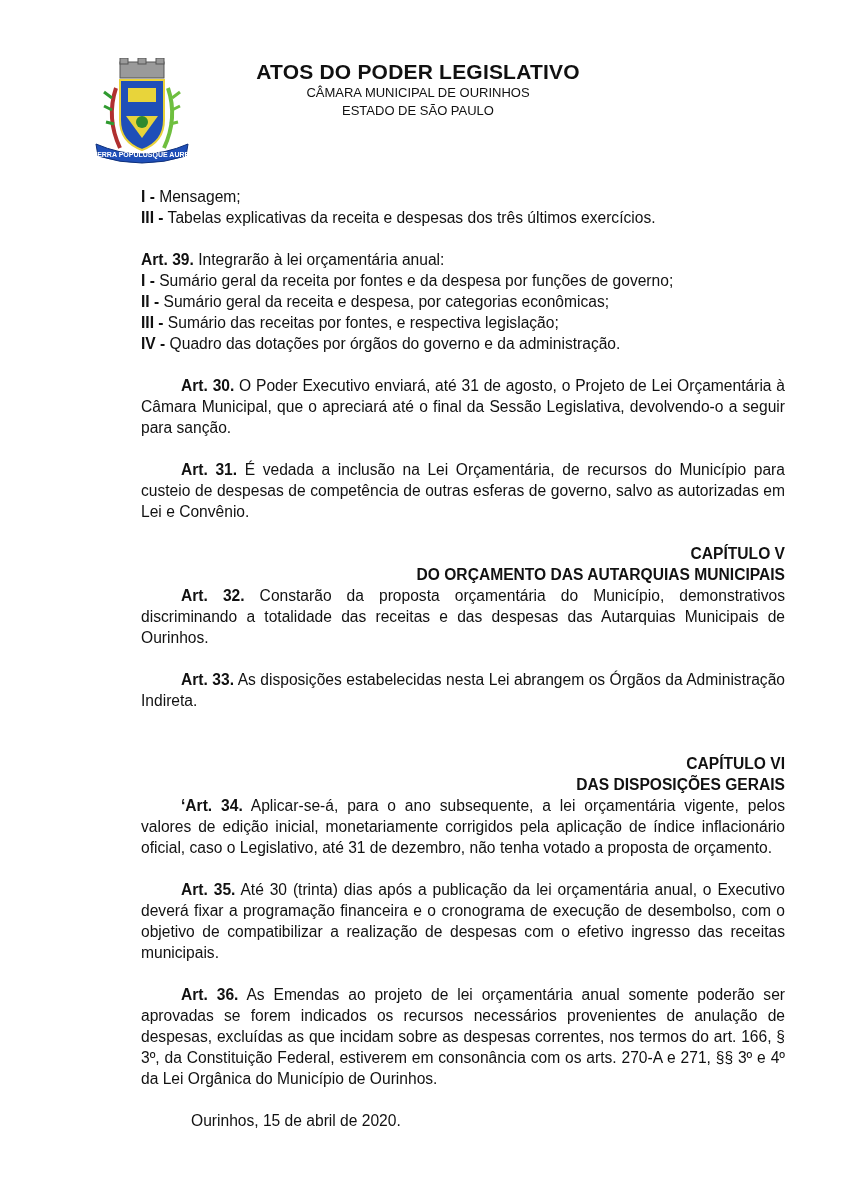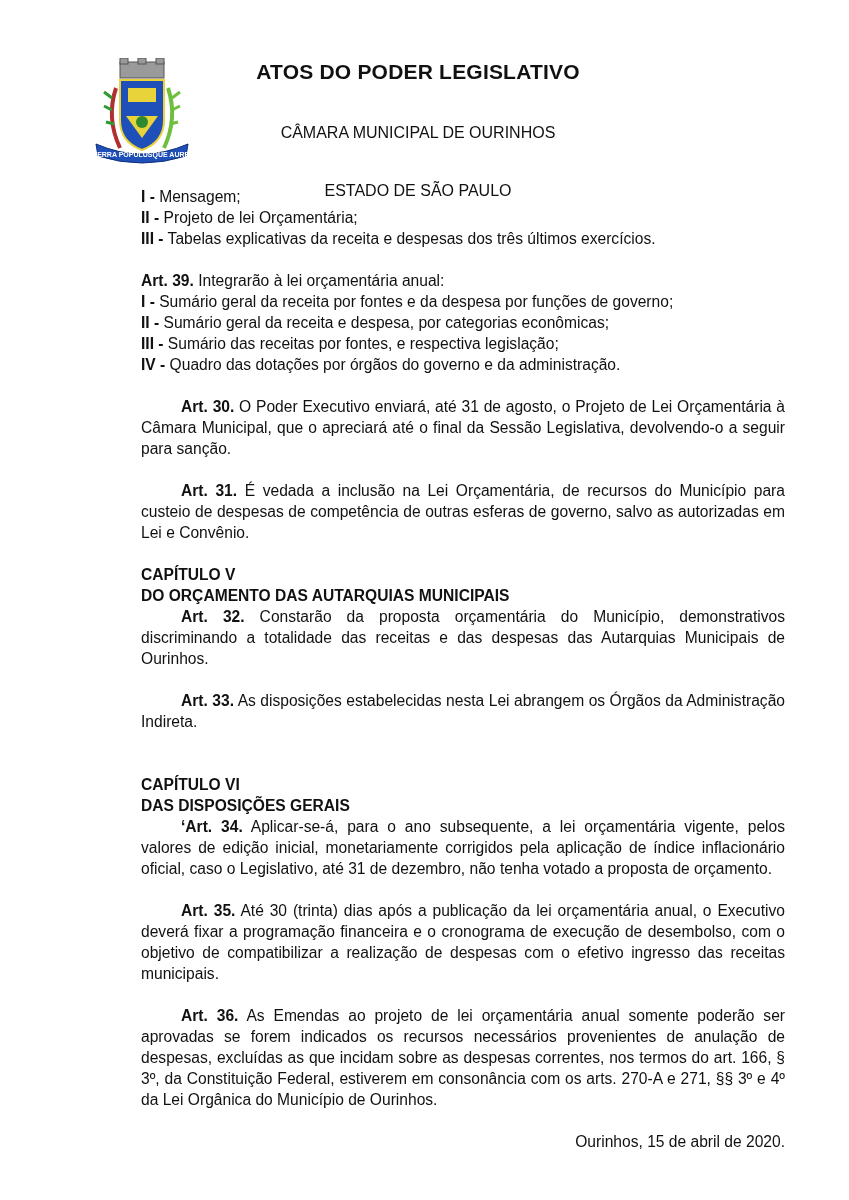--- a/index.html
+++ b/index.html
@@ -1,28 +1,28 @@
 <!DOCTYPE html>
 <html><head>
 <meta charset="utf-8">
 <style>
   html, body { margin: 0; padding: 0; background: #ffffff; }
   body { width: 849px; height: 1200px; position: relative; overflow: hidden;
          font-family: "Liberation Sans", sans-serif; color: #111; }
   .logo { position: absolute; left: 90px; top: 58px; width: 104px; height: 108px; }
   .header { position: absolute; left: 188px; top: 60px; width: 460px; text-align: center; }
   .h-title { font-weight: bold; font-size: 21px; line-height: 24px; letter-spacing: 0.2px; }
-  .h-sub { font-size: 16px; line-height: 18px; margin-top: 40px; }
+  .h-sub { font-size: 13px; line-height: 18px; }
   .content { position: absolute; left: 141px; top: 186px; width: 644px; font-size: 15.6px; line-height: 21px; }
   .p { margin: 0; text-align: justify; }
   .indent { text-indent: 40px; }
   .gap { height: 21px; }
   .b { font-weight: bold; }
-  .center { text-align: left; font-weight: bold; }
-  .sig { text-align: right; padding-left: 50px; }
+  .center { text-align: right; font-weight: bold; }
+  .sig { text-align: left; padding-left: 50px; }
 </style>
 </head>
 <body>
 
 <div class="logo">
   <svg width="104" height="108" viewBox="0 0 104 108">
 
     <rect x="30" y="4" width="44" height="16" fill="#9a9a9a" stroke="#555" stroke-width="1"></rect>
     <rect x="30" y="0" width="8" height="6" fill="#9a9a9a" stroke="#555" stroke-width="1"></rect>
     <rect x="48" y="0" width="8" height="6" fill="#9a9a9a" stroke="#555" stroke-width="1"></rect>
@@ -44,21 +44,20 @@
 </div>
 
 <div class="header">
   <div class="h-title">ATOS DO PODER LEGISLATIVO</div>
   <div class="h-sub">CÂMARA MUNICIPAL DE OURINHOS</div>
   <div class="h-sub">ESTADO DE SÃO PAULO</div>
 </div>
 
 <div class="content">
   <p class="p"><span class="b">I -</span><span> Mensagem;</span></p>
-  <p class="p"><span class="b">II -</span><span> Projeto de lei Orçamentária;</span></p>
   <p class="p"><span class="b">III -</span><span> Tabelas explicativas da receita e despesas dos três últimos exercícios.</span></p>
   <div class="gap"></div>
 
   <p class="p"><span class="b">Art. 39.</span><span> Integrarão à lei orçamentária anual:</span></p>
   <p class="p"><span class="b">I -</span><span> Sumário geral da receita por fontes e da despesa por funções de governo;</span></p>
   <p class="p"><span class="b">II -</span><span> Sumário geral da receita e despesa, por categorias econômicas;</span></p>
   <p class="p"><span class="b">III -</span><span> Sumário das receitas por fontes, e respectiva legislação;</span></p>
   <p class="p"><span class="b">IV -</span><span> Quadro das dotações por órgãos do governo e da administração.</span></p>
   <div class="gap"></div>
 

